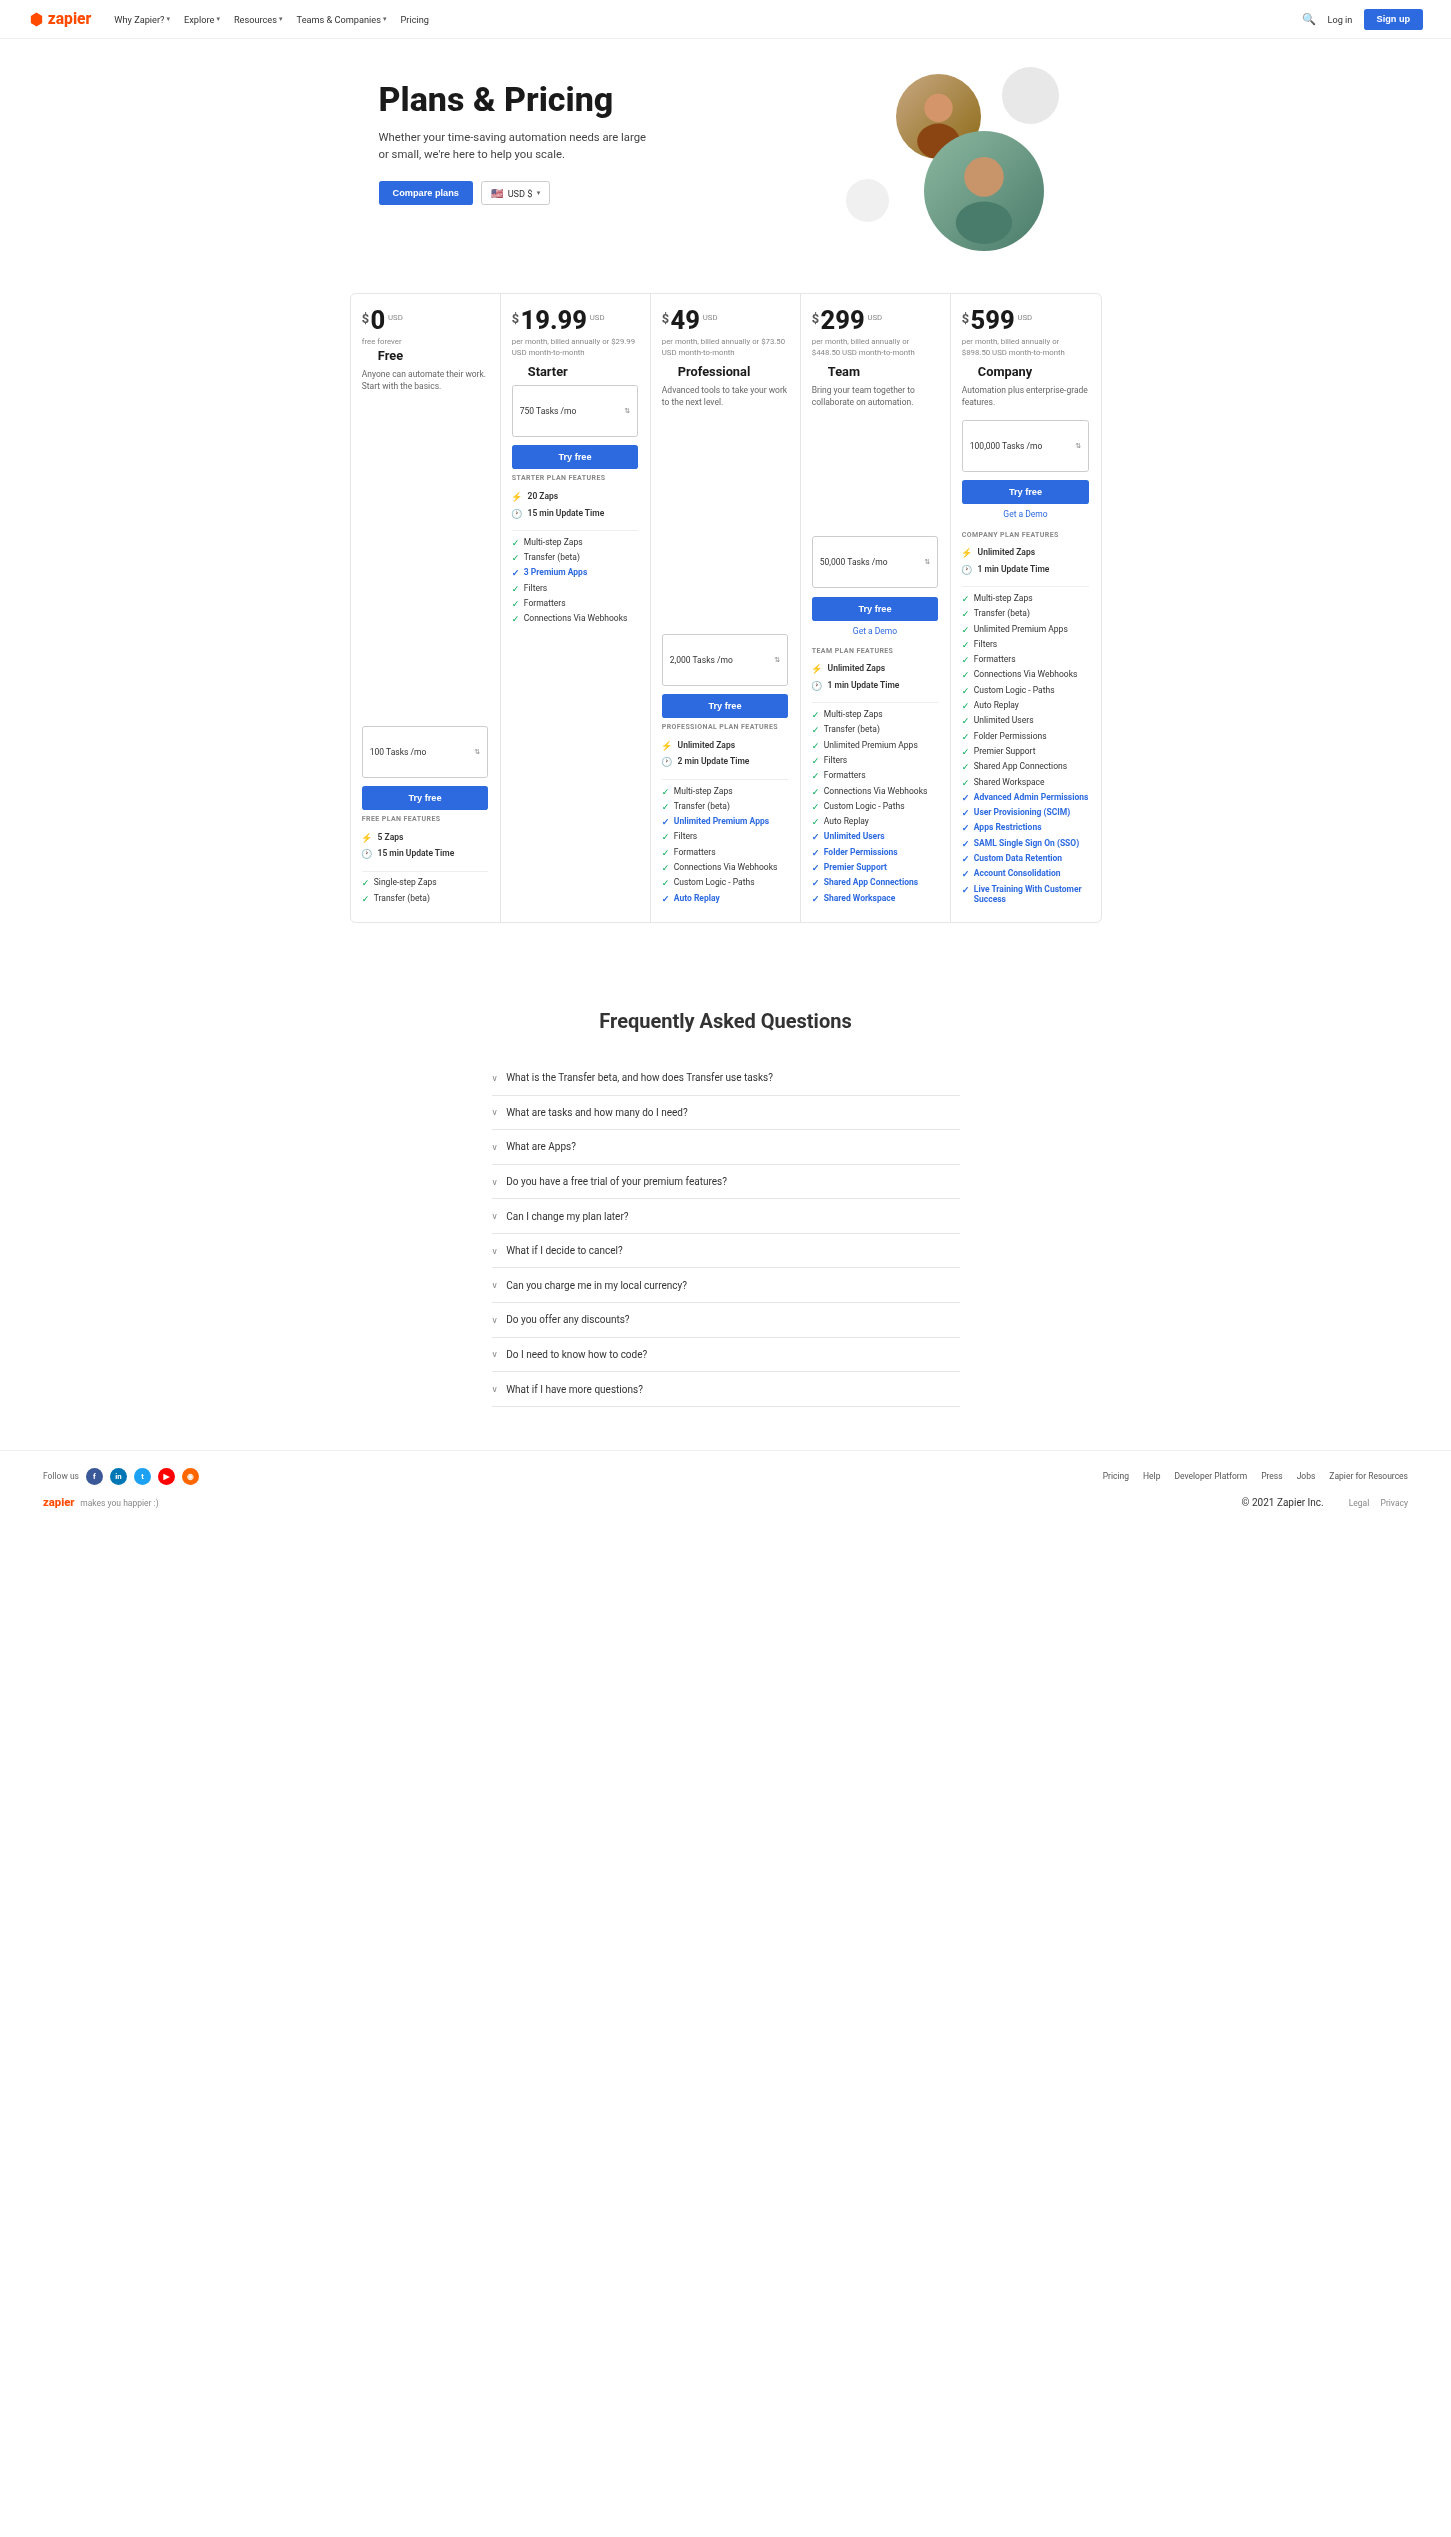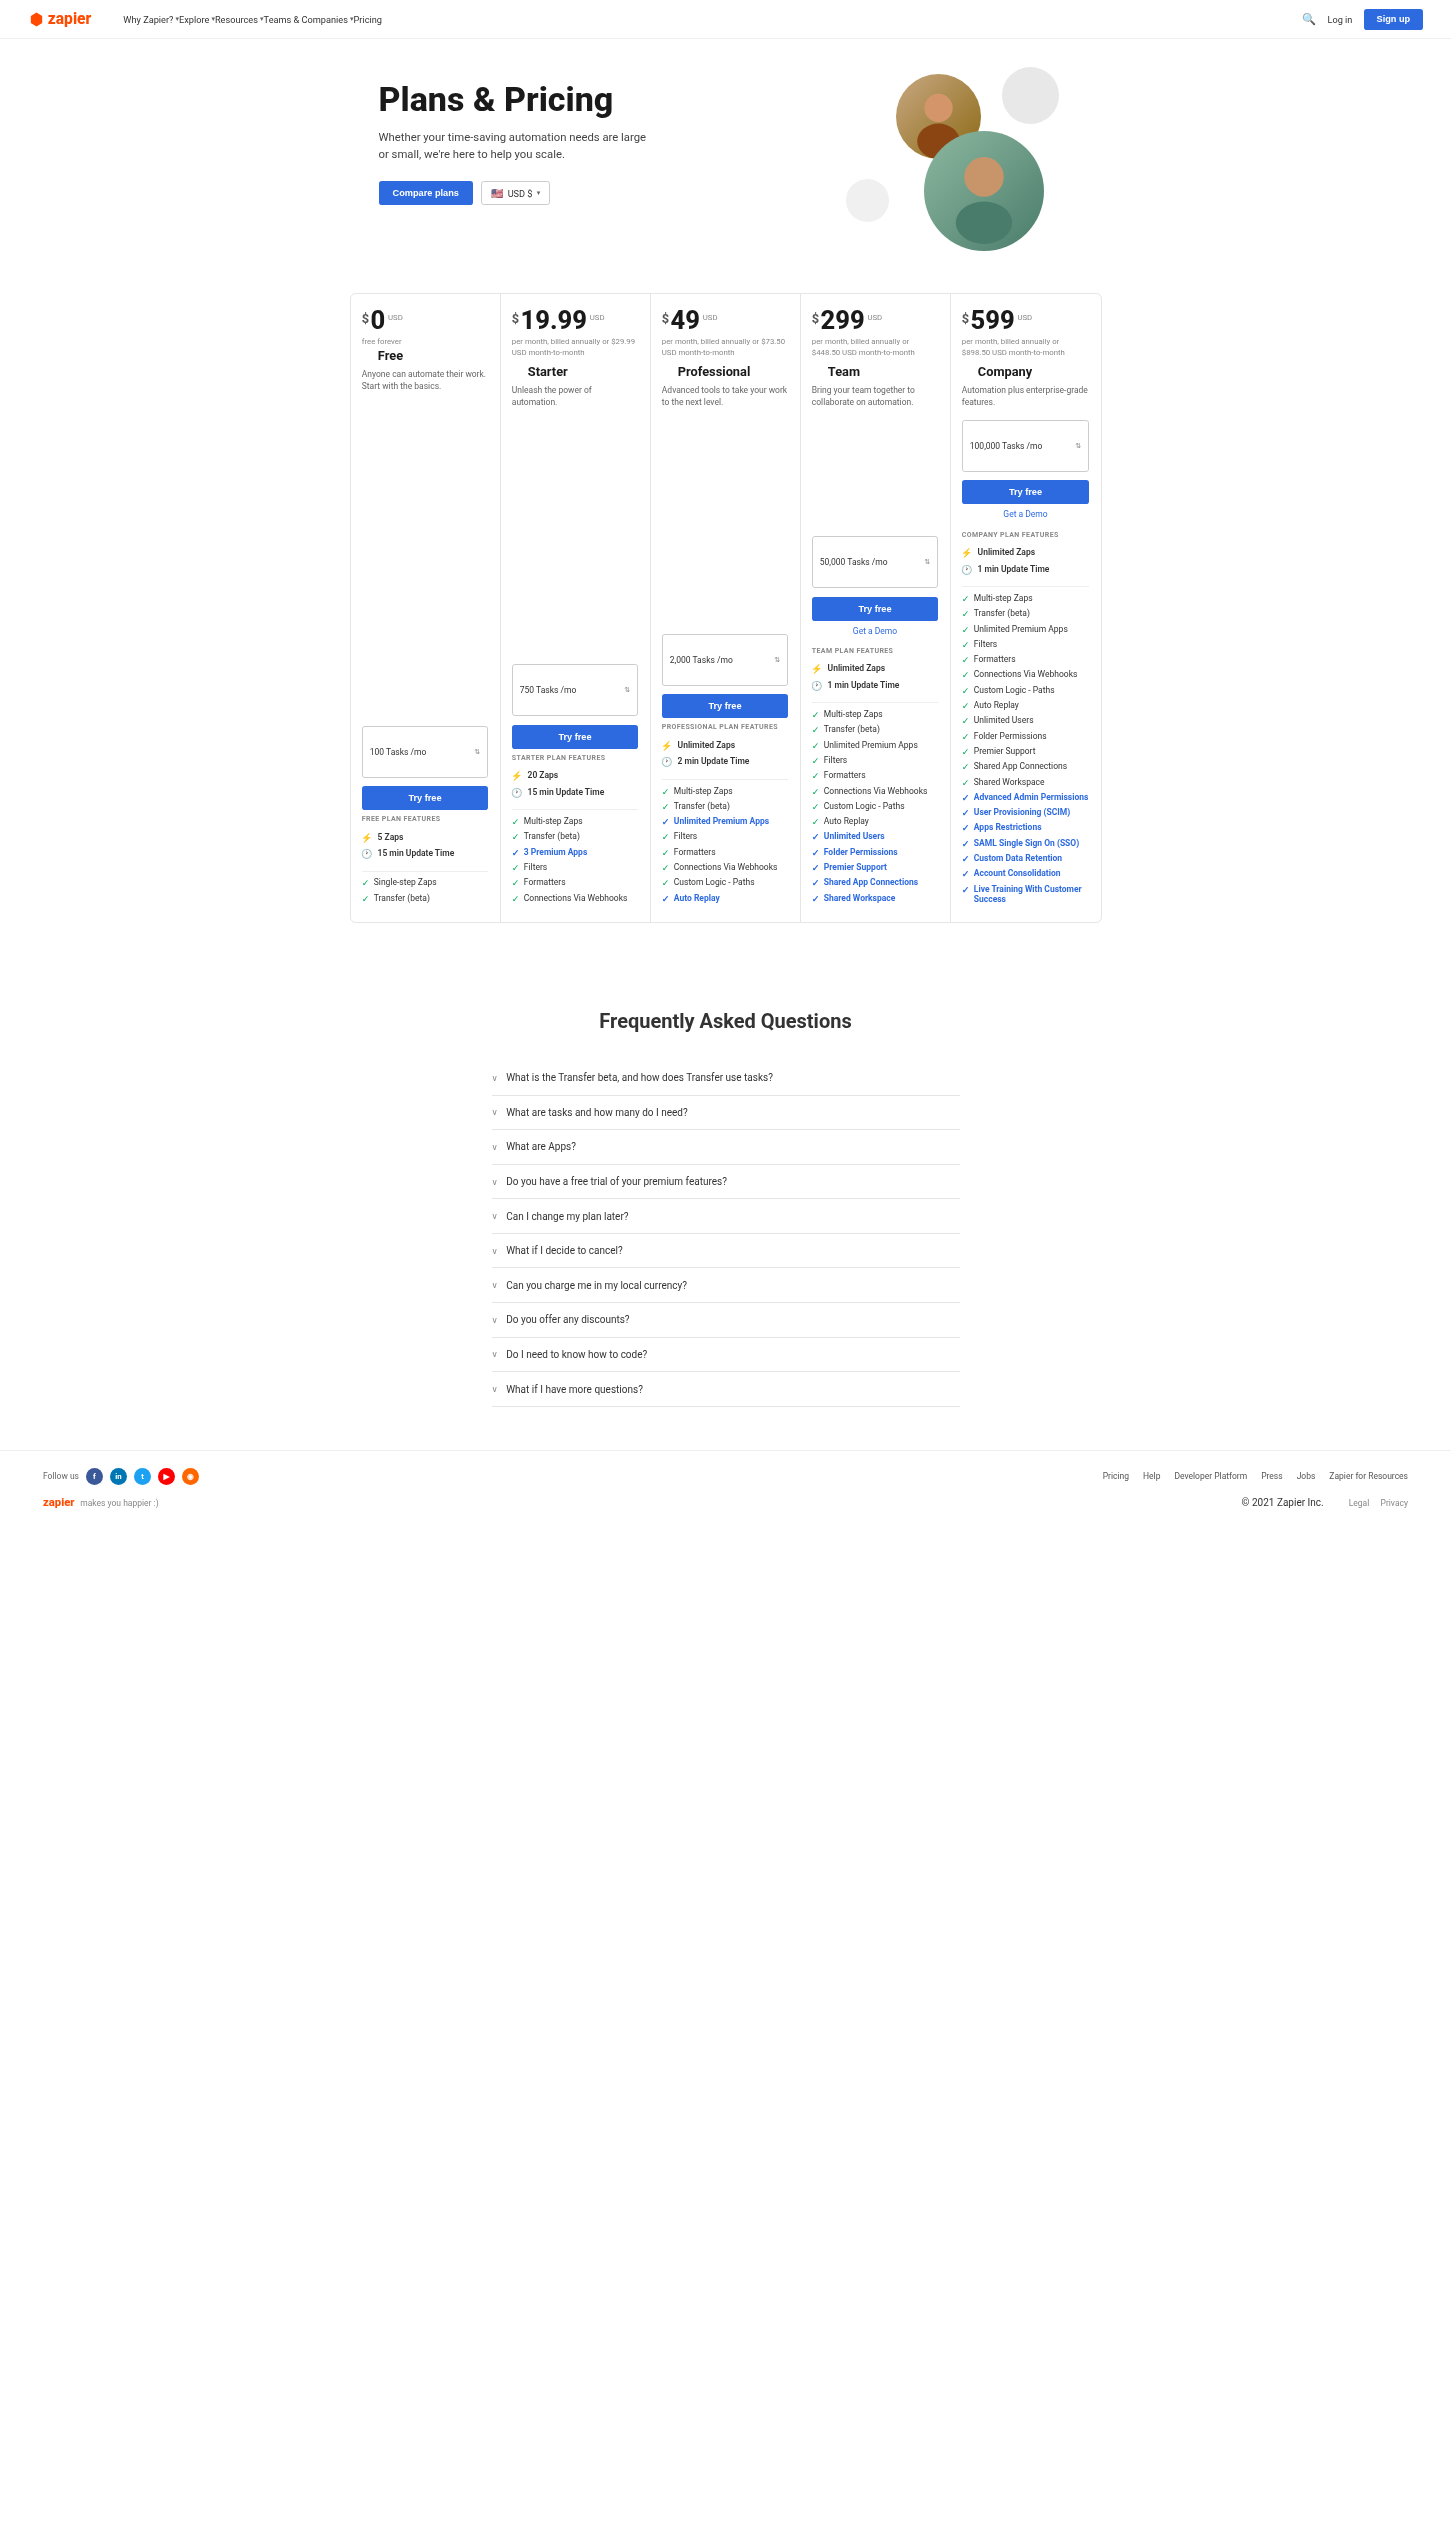--- a/index.html
+++ b/index.html
@@ -2,21 +2,21 @@
 <html style="font-size:11.3px"><head>
   <meta charset="utf-8">
   <style>
     * { box-sizing: border-box; margin: 0; padding: 0; }
     body { font-family: -apple-system, BlinkMacSystemFont, 'Segoe UI', Roboto, sans-serif; color: #333; background: #fff; font-size: 10px; }
 
     
     nav { display: flex; align-items: center; padding: 8.5px 28px; border-bottom: 0.7px solid #eee; position: sticky; top: 0; background: #fff; z-index: 100; }
     .nav-logo { color: #ff4a00; font-weight: 800; font-size: 15.6px; margin-right: 23px; display: flex; align-items: center; gap: 2.8px; }
     .nav-logo span { color: #ff4a00; }
-    .nav-links { display: flex; align-items: center; flex: 1; margin-left: 9px; }
+    .nav-links { display: flex; gap: 14px; align-items: center; flex: 1; }
     .nav-link { color: #333; text-decoration: none; font-size: 9.2px; cursor: pointer; display: flex; align-items: center; gap: 2.1px; }
     .nav-right { display: flex; align-items: center; gap: 11.3px; }
     .nav-login { color: #333; font-size: 9.2px; cursor: pointer; text-decoration: none; }
     .nav-signup { background: #2d6ae0; color: #fff; padding: 5.7px 12.8px; border-radius: 2.8px; font-size: 9.2px; font-weight: 600; cursor: pointer; border: none; }
     .nav-search { cursor: pointer; font-size: 11.3px; color: #555; }
     .chevron { font-size: 7px; color: #666; }
 
     
     .hero { display: flex; padding: 28px 43px 14px; max-width: 780px; margin: 0 auto; position: relative; }
     .hero-text { flex: 1; padding-top: 14px; }
@@ -200,21 +200,20 @@
       <div class="plan-col">
     <div class="plan-price-row">
       <span class="price-dollar">$</span>
       <span class="price-amount">19.99</span>
       <span class="price-usd">USD</span>
     </div>
 
     <div class="price-period">per month, billed annually
 or $29.99 USD month-to-month</div>
     <div class="plan-name">Starter</div>
-    <div class="plan-desc">Unleash the power of automation.</div>
     <div class="task-selector">
       <span>750 Tasks /mo</span>
       <span class="task-selector-arrows">⇅</span>
     </div>
     <button class="btn-try">Try free</button>
 
     <div class="plan-features-title">STARTER PLAN FEATURES</div>
 
     <div class="feature-highlight">
       <span class="icon">⚡</span>

